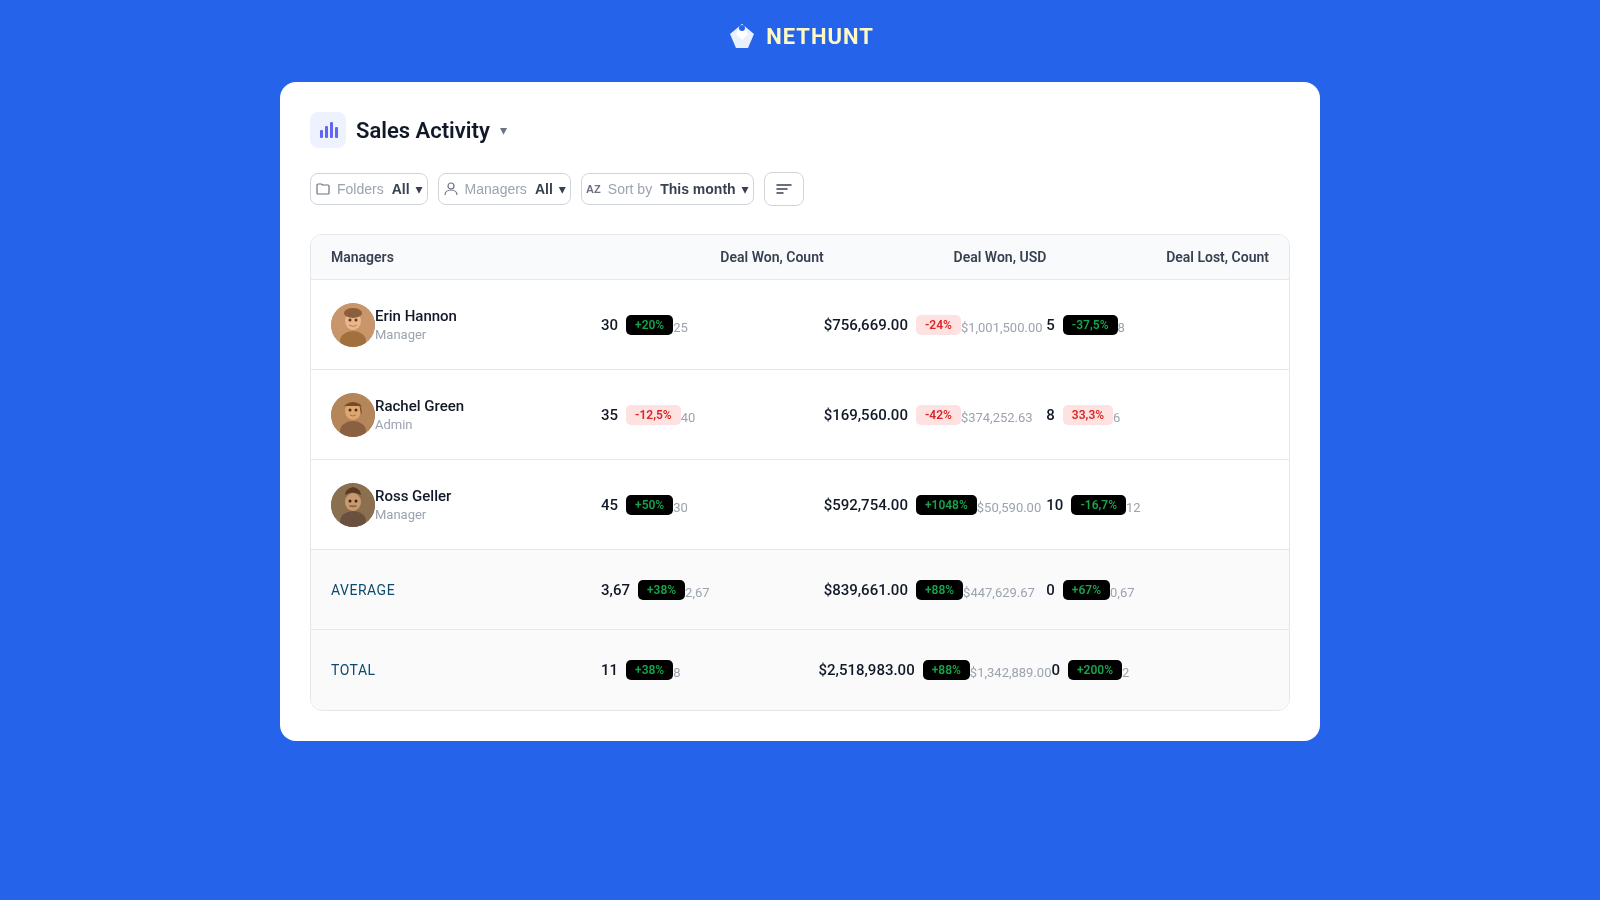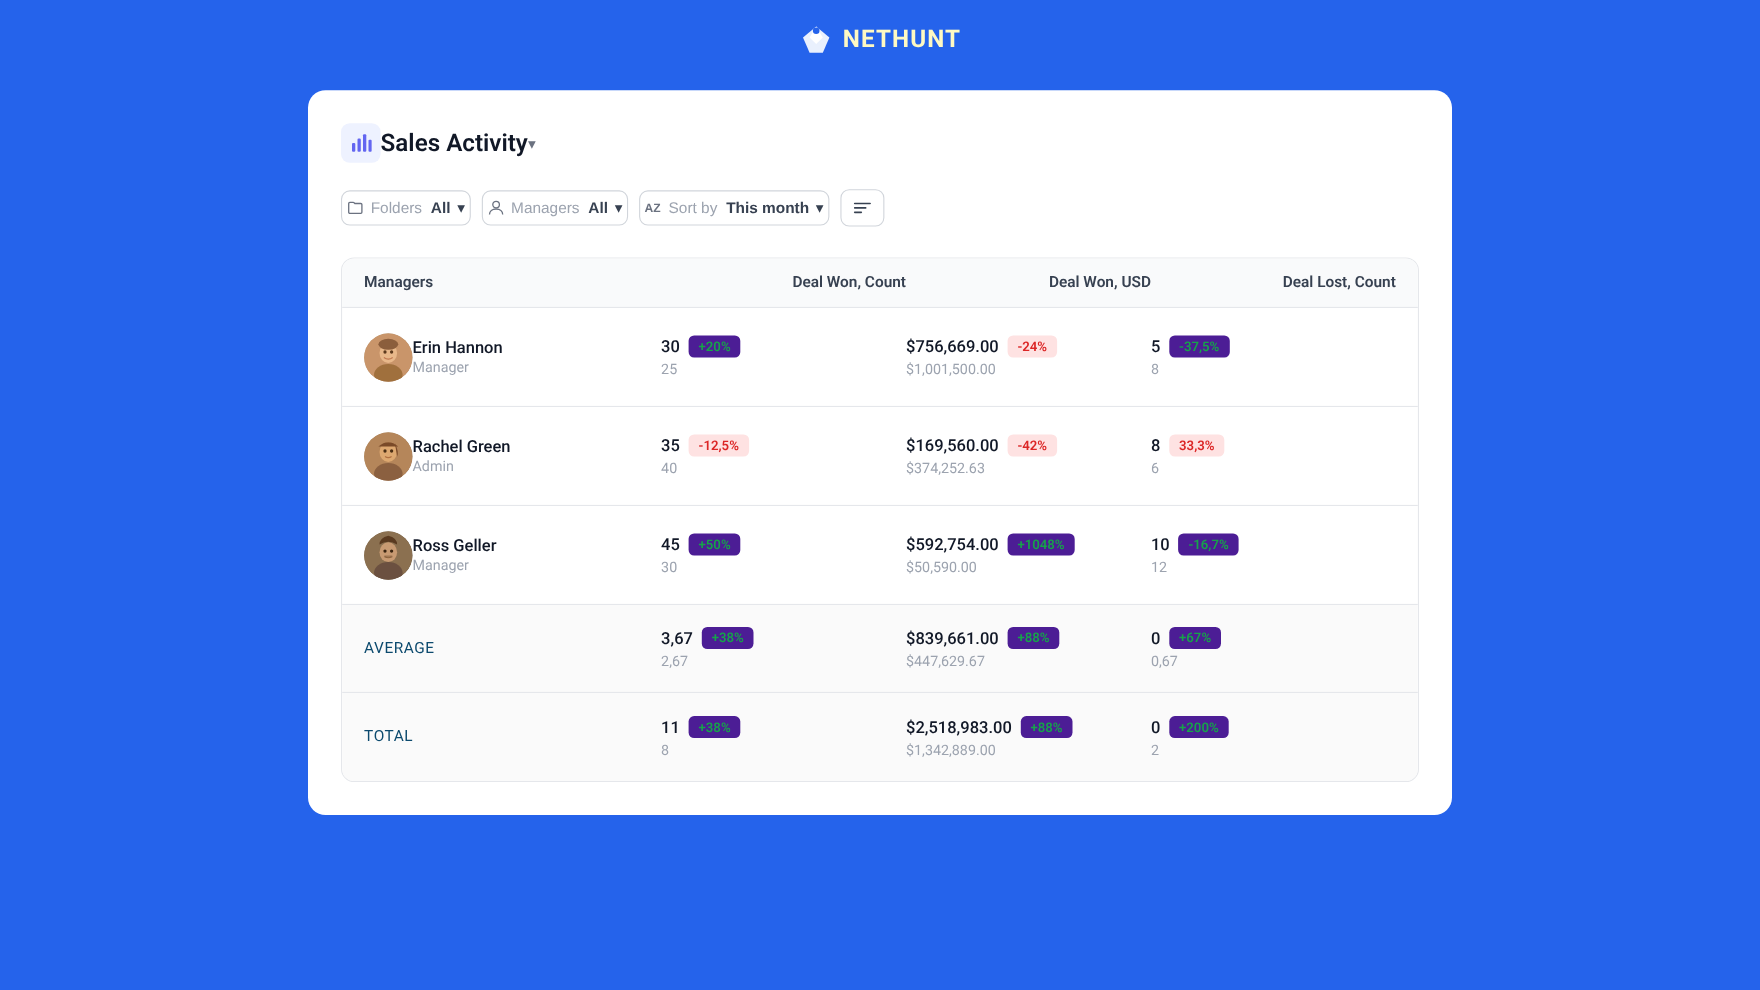--- a/index.html
+++ b/index.html
@@ -43,20 +43,21 @@
       border-radius: 16px;
       width: 1040px;
       min-height: 640px;
       padding: 30px 30px 30px 30px;
       margin-top: 10px;
     }
 
     .page-header {
       display: flex;
       align-items: center;
+      gap: 10px;
       margin-bottom: 24px;
     }
 
     .page-title-icon {
       width: 36px;
       height: 36px;
       background: #EEF2FF;
       border-radius: 8px;
       display: flex;
       align-items: center;
@@ -223,22 +224,22 @@
     .summary-label {
       font-size: 14px;
       font-weight: 400;
       color: #0c4a6e;
       letter-spacing: 0.5px;
       padding: 0;
     }
 
     .data-cell {
       display: flex;
-      flex-direction: column;
-      align-items: flex-start;
+      flex-direction: row;
+      align-items: flex-end;
       padding: 16px 0;
     }
 
     .data-main-row {
       display: flex;
       align-items: center;
       gap: 8px;
     }
 
     .data-main-value {
@@ -254,21 +255,21 @@
     }
 
     .badge {
       padding: 3px 9px;
       border-radius: 5px;
       font-size: 12px;
       font-weight: 600;
     }
 
     .badge-green {
-      background: #4c1d95;
+      background: #000000;
       color: #16A34A;
     }
 
     .badge-red {
       background: #FEE2E2;
       color: #DC2626;
     }
   </style>
 </head>
 <body>

